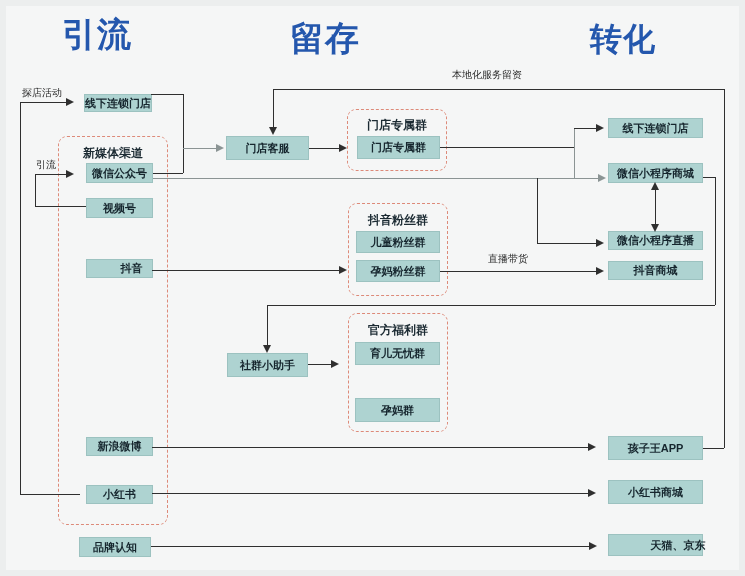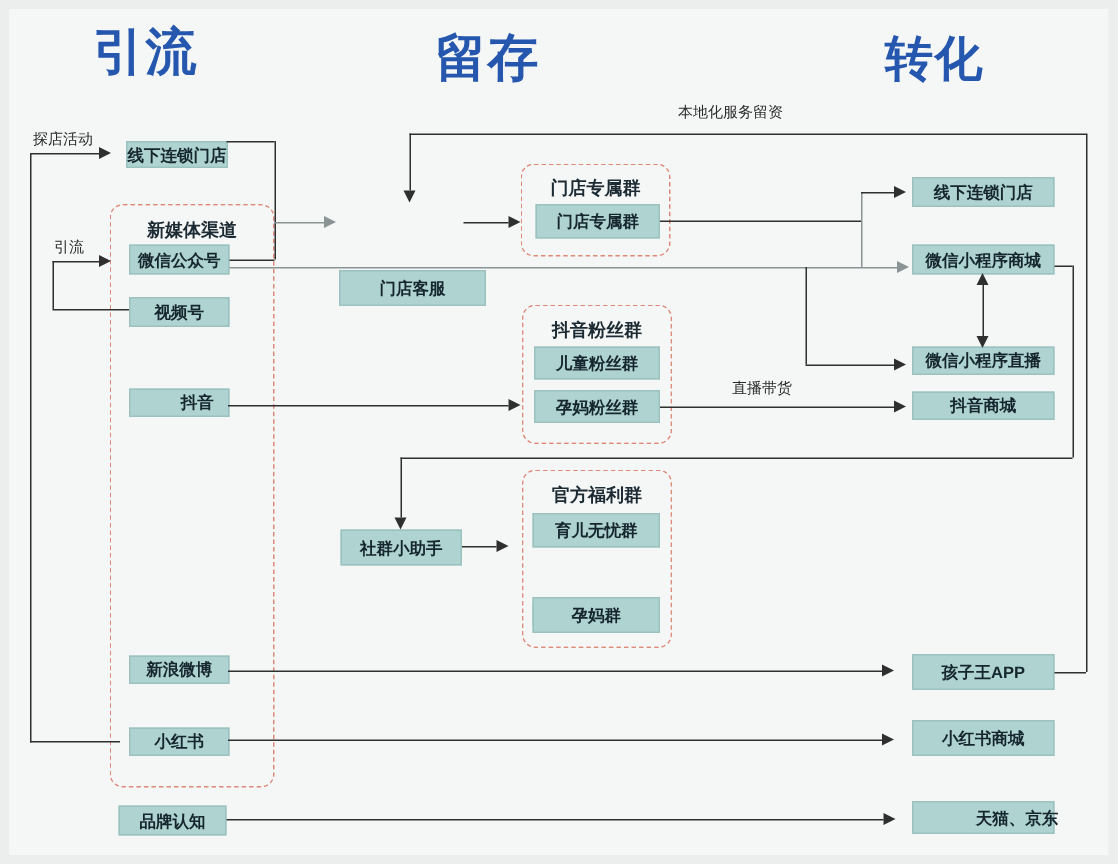--- a/index.html
+++ b/index.html
@@ -31,42 +31,42 @@
 </style>
 </head>
 <body>
 
 <div id="canvas">
 
   <div class="stage-title" style="left:62px;top:12px;">引流</div>
   <div class="stage-title" style="left:290px;top:16px;">留存</div>
   <div class="stage-title" style="left:590px;top:18px;font-size:32px;">转化</div>
 
-  <div class="group" style="left:73px;top:136px;width:110px;height:389px;">
+  <div class="group" style="left:58px;top:136px;width:110px;height:389px;">
     <div class="group-label" style="top:8px;">新媒体渠道</div>
   </div>
   <div class="group" style="left:347px;top:109px;width:100px;height:62px;">
     <div class="group-label" style="top:7px;">门店专属群</div>
   </div>
   <div class="group" style="left:348px;top:203px;width:100px;height:93px;">
     <div class="group-label" style="top:8px;">抖音粉丝群</div>
   </div>
   <div class="group" style="left:348px;top:313px;width:100px;height:119px;">
     <div class="group-label" style="top:8px;">官方福利群</div>
   </div>
 
   <div class="node" style="left:84px;top:94px;width:68px;height:18px;">线下连锁门店</div>
   <div class="node" style="left:86px;top:163px;width:67px;height:20px;font-family:Liberation Serif, serif;">微信公众号</div>
   <div class="node" style="left:86px;top:198px;width:67px;height:20px;">视频号</div>
   <div class="node" style="left:86px;top:259px;width:67px;height:19px;padding-left:24px;">抖音</div>
   <div class="node" style="left:86px;top:437px;width:67px;height:19px;">新浪微博</div>
   <div class="node" style="left:86px;top:485px;width:67px;height:19px;">小红书</div>
   <div class="node" style="left:79px;top:537px;width:72px;height:20px;">品牌认知</div>
 
-  <div class="node" style="left:226px;top:136px;width:98px;height:24px;margin-top:44px;">门店客服</div>
+  <div class="node" style="left:226px;top:136px;width:83px;height:24px;">门店客服</div>
   <div class="node" style="left:357px;top:136px;width:83px;height:23px;">门店专属群</div>
   <div class="node" style="left:356px;top:260px;width:84px;height:22px;">孕妈粉丝群</div>
   <div class="node" style="left:356px;top:231px;width:84px;height:22px;">儿童粉丝群</div>
   <div class="node" style="left:227px;top:353px;width:81px;height:24px;">社群小助手</div>
   <div class="node" style="left:355px;top:342px;width:85px;height:23px;">育儿无忧群</div>
   <div class="node" style="left:355px;top:370px;width:85px;height:14px;margin-top:33px;">省钱秒杀群</div>
   <div class="node" style="left:355px;top:398px;width:85px;height:24px;">孕妈群</div>
 
   <div class="node" style="left:608px;top:118px;width:95px;height:20px;">线下连锁门店</div>
   <div class="node" style="left:608px;top:163px;width:95px;height:20px;">微信小程序商城</div>

